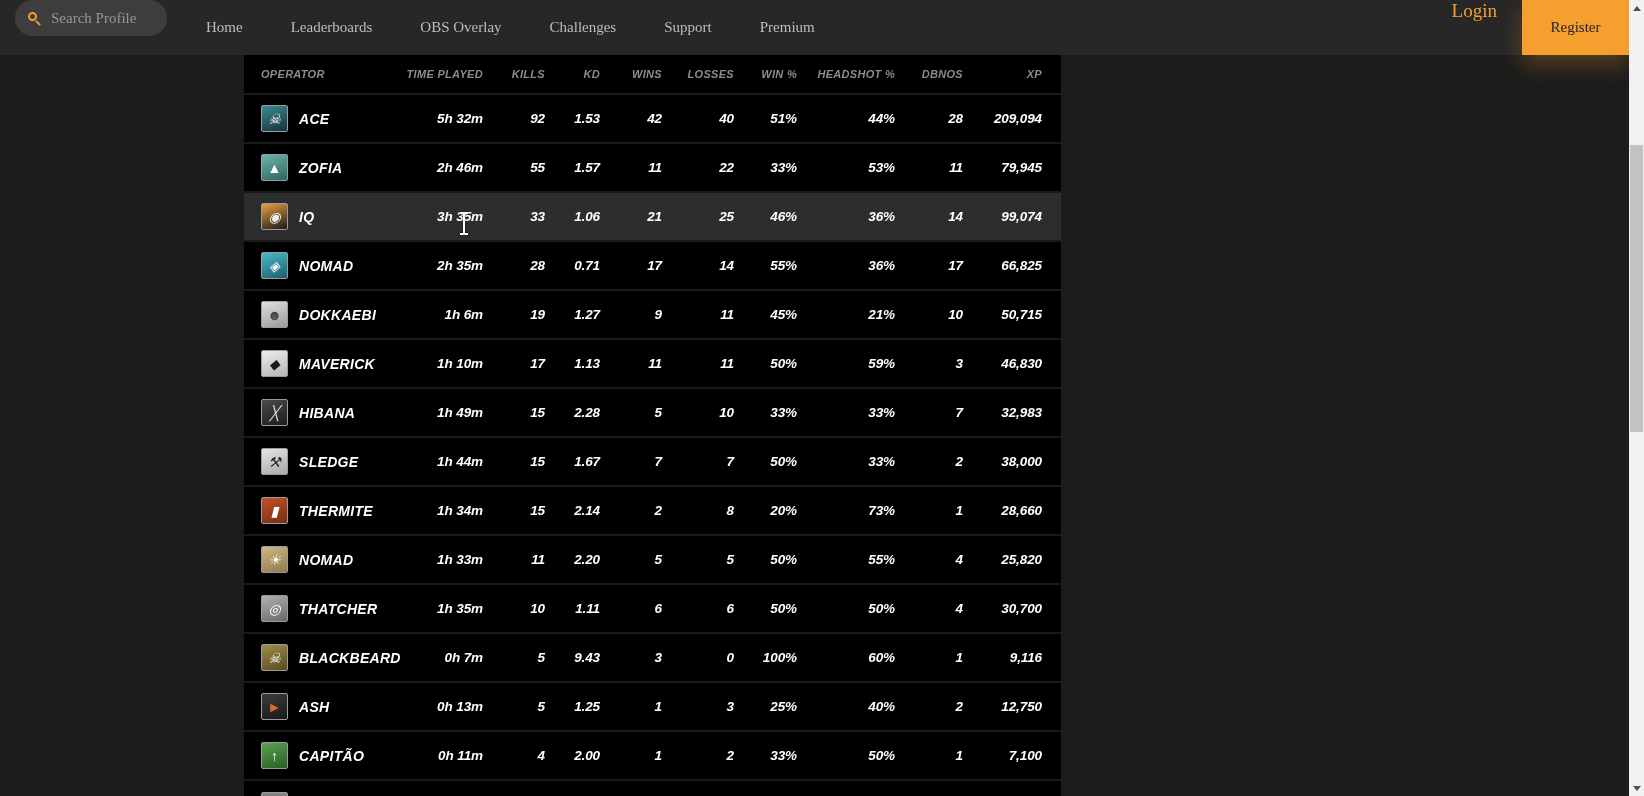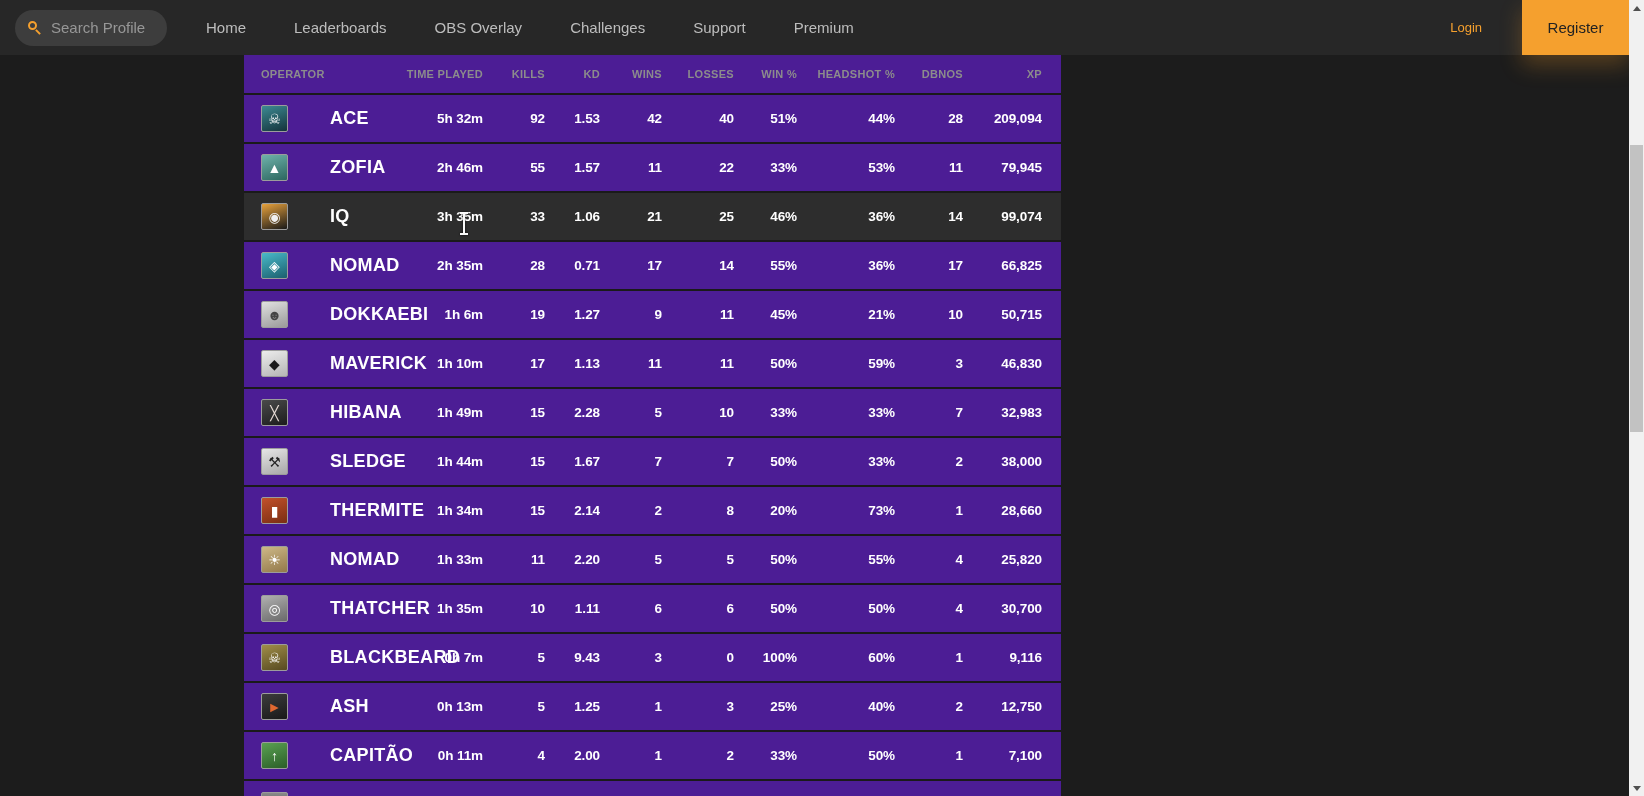--- a/index.html
+++ b/index.html
@@ -7,21 +7,21 @@
   body {
     background:#1c1c1c;
     font-family:"Liberation Sans", sans-serif;
     overflow:hidden;
     position:relative;
   }
 
   
   .navbar {
     position:absolute; top:0; left:0; width:1629px; height:55px;
-    background:#272727; display:flex; align-items:center; z-index:5;
+    background:#272727; display:flex; align-items:flex-start; z-index:5;font-family:Liberation Serif, serif;
   }
   .search-pill {
     margin-left:15px; width:152px; height:36px; border-radius:18px;
     background:#3d3d3d; display:flex; align-items:center; gap:10px;
     padding:0 13px; cursor:text; flex:0 0 auto;
   }
   .search-icon { width:13px; height:13px; position:relative; flex:0 0 auto; }
   .search-icon .lens {
     position:absolute; left:0; top:0; width:9px; height:9px;
     border:2px solid #f5a02e; border-radius:50%;
@@ -32,21 +32,21 @@
   }
   .search-text { color:#979797; font-size:15px; white-space:nowrap; }
 
   .nav-items { display:flex; margin-left:15px; height:100%; align-items:center; }
   .nav-item {
     color:#bdbdbd; font-size:15px; padding:0 24px; cursor:pointer;
     white-space:nowrap; height:100%; display:flex; align-items:center;
   }
 
   .nav-spacer { flex:1; }
-  .login-link { color:#f5a02e; font-size:13px; margin-right:40px; cursor:pointer; white-space:nowrap; }
+  .login-link { color:#f5a02e; font-size:19px; margin-right:25px; cursor:pointer; white-space:nowrap; }
   .register-btn {
     width:107px; height:55px; background:#f5a02e; color:#222222;
     font-size:15px; display:flex; align-items:center; justify-content:center;
     cursor:pointer; box-shadow:0 10px 22px rgba(240,155,40,0.28);
   }
 
   
   .scrollbar {
     position:absolute; top:0; right:0; width:15px; height:796px;
     background:#f1f1f1; z-index:10;
@@ -58,21 +58,21 @@
   .sb-tri-up { width:0; height:0; border-left:4px solid transparent;
     border-right:4px solid transparent; border-bottom:5px solid #505050; }
   .sb-tri-down { width:0; height:0; border-left:4px solid transparent;
     border-right:4px solid transparent; border-top:5px solid #505050; }
   .sb-thumb { position:absolute; left:1px; top:145px; width:13px; height:287px;
     background:#c2c2c2; cursor:pointer; }
 
   
   .table-card {
     position:absolute; left:244px; top:55px; width:817px; height:741px;
-    background:#4c1d95; overflow:hidden;
+    background:#000000; overflow:hidden;font-style:italic;
   }
   .grid-row {
     display:grid;
     grid-template-columns:140px 99px 62px 55px 62px 72px 63px 98px 68px 79px;
     padding-right:19px; align-items:center;
   }
   .thead { height:38px; }
   .th {
     color:#8c8c8c; font-size:11px; font-weight:bold; text-align:right;
     letter-spacing:0.3px; white-space:nowrap; cursor:pointer;
@@ -84,21 +84,21 @@
   .td {
     color:#ffffff; font-size:13.5px; font-weight:bold; text-align:right;
     letter-spacing:-0.1px; white-space:nowrap;
   }
   .op-cell { display:flex; align-items:center; gap:11px; padding-left:17px; }
   .op-icon {
     width:27px; height:27px; border:1px solid #9c9c9c; border-radius:2px;
     display:flex; align-items:center; justify-content:center;
     font-size:14px; line-height:1; flex:0 0 auto;
   }
-  .op-name { color:#ffffff; font-size:18px; font-weight:bold; letter-spacing:0.3px;margin-left:31px; }
+  .op-name { color:#ffffff; font-size:14px; font-weight:bold; letter-spacing:0.3px; }
 
   .partial-row { height:17px; border-top:2px solid #1a1a1a; position:relative; }
   .partial-icon {
     position:absolute; left:17px; top:11px; width:27px; height:27px;
     border:1px solid #9c9c9c; border-radius:2px;
     background:linear-gradient(#8a8a8a,#333333);
   }
 
   
   .ibeam { position:absolute; left:459px; top:212px; width:9px; height:23px; z-index:8;

